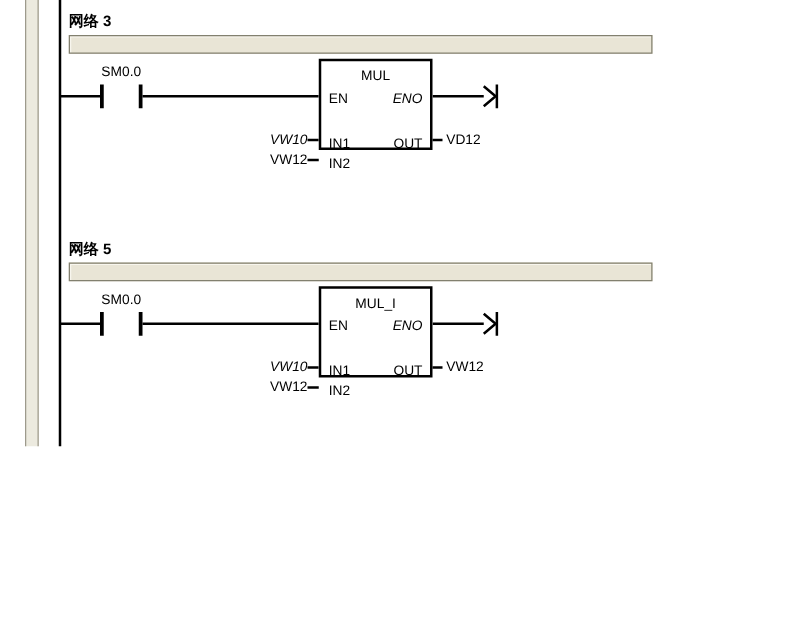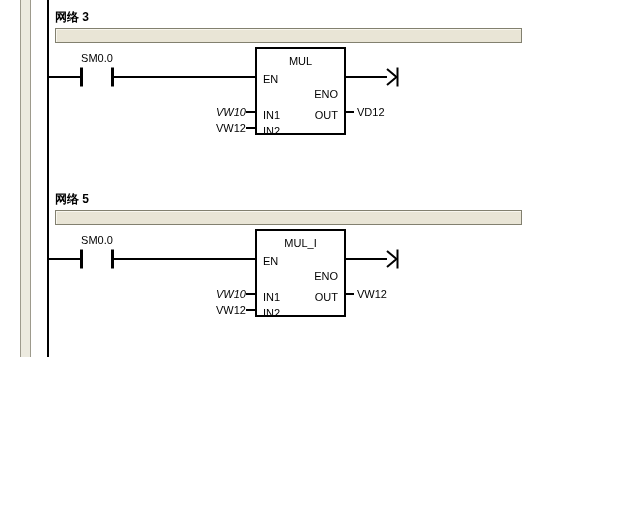--- a/index.html
+++ b/index.html
@@ -30,27 +30,27 @@
     box-shadow: inset 1px 1px 0 #f8f6ee;
   }
   .wires { position:absolute; left:0; top:0; }
   .wires path { stroke:#000; stroke-width:2; fill:none; }
   .wires path.thick { stroke-width:3; }
   .contact-label {
     position:absolute; left:70px; top:52px; width:54px;
     text-align:center; white-space:nowrap;
   }
   .fblock {
-    position:absolute; left:255px; top:47px; width:91px; height:88px;
+    position:absolute; left:255px; top:47px; width:91px; height:73px;
     border:2px solid #000; background:#fff;
   }
   .fb-title { position:absolute; left:0; right:0; top:6px; text-align:center; white-space:nowrap; }
   .pin { position:absolute; white-space:nowrap; }
   .p-en  { left:6px;  top:24px; }
-  .p-eno { right:6px; top:39px; }
+  .p-eno { right:6px; top:24px;font-style:italic; }
   .p-in1 { left:6px;  top:60px; }
   .p-out { right:6px; top:60px; }
   .p-in2 { left:6px;  top:76px;text-align:center; }
   .operand { position:absolute; white-space:nowrap; }
   .op-in1 { left:196px; top:106px; width:50px; text-align:right;font-style:italic; }
   .op-in2 { left:196px; top:122px; width:50px; text-align:right; }
   .op-out { left:357px; top:106px; }
 </style>
 </head>
 <body>

